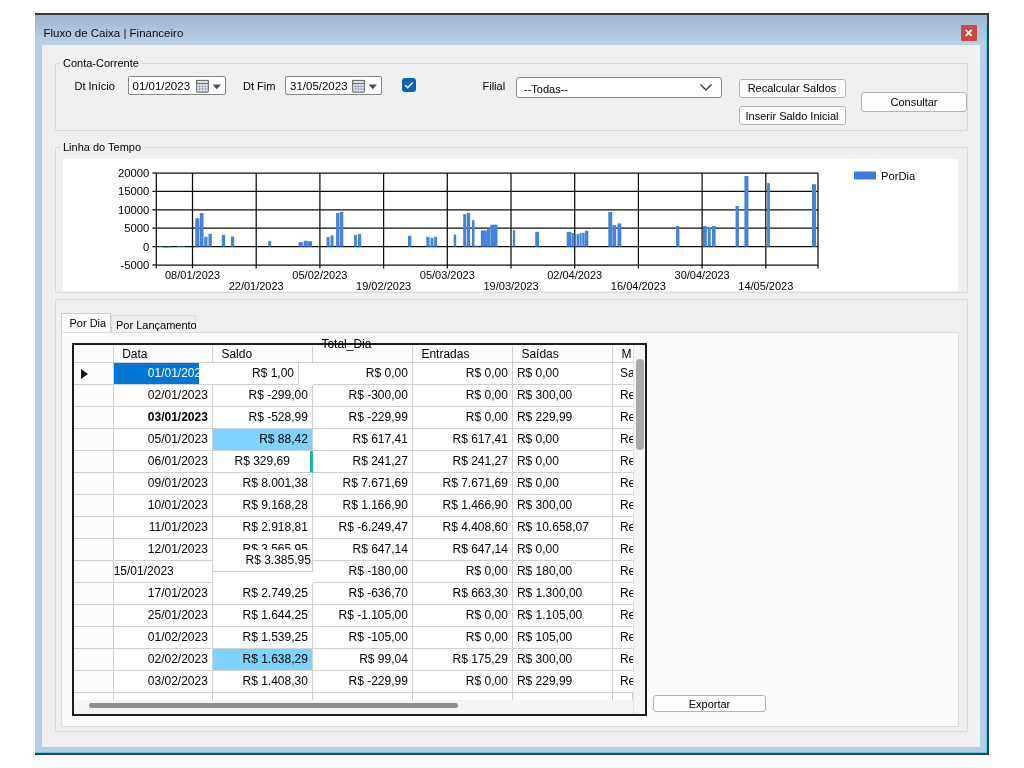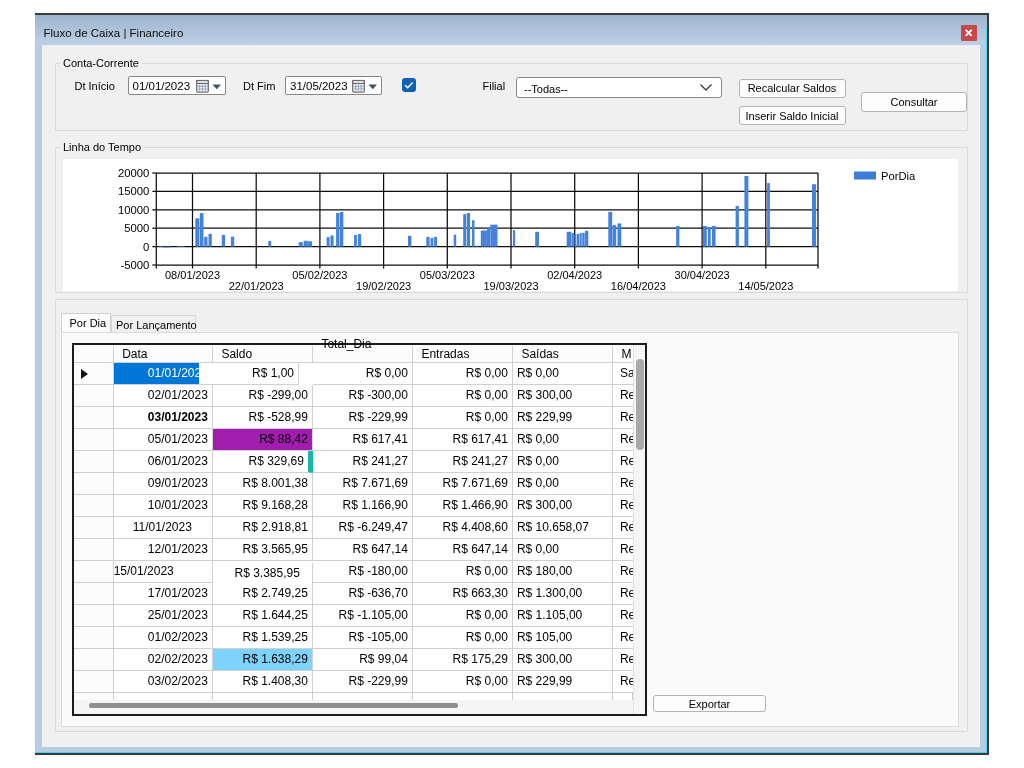--- a/index.html
+++ b/index.html
@@ -239,63 +239,63 @@
 <div style="position:absolute;left:612.9px;top:385.3px;width:20.300000000000068px;height:22.0px;background:#fff;border-bottom:1px solid #d0d0d0;box-sizing:border-box;font-size:12px;color:#000;line-height:21.0px;padding-left:7px;overflow:hidden;">Re</div>
 <div style="position:absolute;left:74.0px;top:407.3px;width:39.7px;height:22.0px;background:#fcfcfc;border-bottom:1px solid #d0d0d0;border-right:1px solid #d0d0d0;box-sizing:border-box;"></div>
 <div style="position:absolute;left:113.7px;top:407.3px;width:99.2px;height:22.0px;background:#fff;border-bottom:1px solid #d0d0d0;border-right:1px solid #d0d0d0;box-sizing:border-box;text-align:right;padding-right:4px;font-size:12px;color:#000;line-height:21.0px;font-weight:bold;">03/01/2023</div>
 <div style="position:absolute;left:212.9px;top:407.3px;width:99.99999999999997px;height:22.0px;background:#fff;border-bottom:1px solid #d0d0d0;border-right:1px solid #d0d0d0;box-sizing:border-box;text-align:right;padding-right:4px;font-size:12px;color:#000;line-height:21.0px;">R$ -528,99</div>
 <div style="position:absolute;left:312.9px;top:407.3px;width:100.0px;height:22.0px;background:#fff;border-bottom:1px solid #d0d0d0;border-right:1px solid #d0d0d0;box-sizing:border-box;text-align:right;padding-right:4px;font-size:12px;color:#000;line-height:21.0px;">R$ -229,99</div>
 <div style="position:absolute;left:412.9px;top:407.3px;width:100.0px;height:22.0px;background:#fff;border-bottom:1px solid #d0d0d0;border-right:1px solid #d0d0d0;box-sizing:border-box;text-align:right;padding-right:4px;font-size:12px;color:#000;line-height:21.0px;">R$ 0,00</div>
 <div style="position:absolute;left:512.9px;top:407.3px;width:100.0px;height:22.0px;background:#fff;border-bottom:1px solid #d0d0d0;border-right:1px solid #d0d0d0;box-sizing:border-box;text-align:left;padding-left:4px;font-size:12px;color:#000;line-height:21.0px;">R$ 229,99</div>
 <div style="position:absolute;left:612.9px;top:407.3px;width:20.300000000000068px;height:22.0px;background:#fff;border-bottom:1px solid #d0d0d0;box-sizing:border-box;font-size:12px;color:#000;line-height:21.0px;padding-left:7px;overflow:hidden;">Re</div>
 <div style="position:absolute;left:74.0px;top:429.3px;width:39.7px;height:22.0px;background:#fcfcfc;border-bottom:1px solid #d0d0d0;border-right:1px solid #d0d0d0;box-sizing:border-box;"></div>
 <div style="position:absolute;left:113.7px;top:429.3px;width:99.2px;height:22.0px;background:#fff;border-bottom:1px solid #d0d0d0;border-right:1px solid #d0d0d0;box-sizing:border-box;text-align:right;padding-right:4px;font-size:12px;color:#000;line-height:21.0px;">05/01/2023</div>
-<div style="position:absolute;left:212.9px;top:429.3px;width:99.99999999999997px;height:22.0px;background:#a21caf;border-bottom:1px solid #d0d0d0;border-right:1px solid #d0d0d0;box-sizing:border-box;text-align:right;padding-right:4px;font-size:12px;color:#000;line-height:21.0px;">R$ 88,42</div>
+<div style="position:absolute;left:212.9px;top:429.3px;width:99.99999999999997px;height:22.0px;background:#7dd3fc;border-bottom:1px solid #d0d0d0;border-right:1px solid #d0d0d0;box-sizing:border-box;text-align:right;padding-right:4px;font-size:12px;color:#000;line-height:21.0px;">R$ 88,42</div>
 <div style="position:absolute;left:312.9px;top:429.3px;width:100.0px;height:22.0px;background:#fff;border-bottom:1px solid #d0d0d0;border-right:1px solid #d0d0d0;box-sizing:border-box;text-align:right;padding-right:4px;font-size:12px;color:#000;line-height:21.0px;">R$ 617,41</div>
 <div style="position:absolute;left:412.9px;top:429.3px;width:100.0px;height:22.0px;background:#fff;border-bottom:1px solid #d0d0d0;border-right:1px solid #d0d0d0;box-sizing:border-box;text-align:right;padding-right:4px;font-size:12px;color:#000;line-height:21.0px;">R$ 617,41</div>
 <div style="position:absolute;left:512.9px;top:429.3px;width:100.0px;height:22.0px;background:#fff;border-bottom:1px solid #d0d0d0;border-right:1px solid #d0d0d0;box-sizing:border-box;text-align:left;padding-left:4px;font-size:12px;color:#000;line-height:21.0px;">R$ 0,00</div>
 <div style="position:absolute;left:612.9px;top:429.3px;width:20.300000000000068px;height:22.0px;background:#fff;border-bottom:1px solid #d0d0d0;box-sizing:border-box;font-size:12px;color:#000;line-height:21.0px;padding-left:7px;overflow:hidden;">Re</div>
 <div style="position:absolute;left:74.0px;top:451.3px;width:39.7px;height:22.0px;background:#fcfcfc;border-bottom:1px solid #d0d0d0;border-right:1px solid #d0d0d0;box-sizing:border-box;"></div>
 <div style="position:absolute;left:113.7px;top:451.3px;width:99.2px;height:22.0px;background:#fff;border-bottom:1px solid #d0d0d0;border-right:1px solid #d0d0d0;box-sizing:border-box;text-align:right;padding-right:4px;font-size:12px;color:#000;line-height:21.0px;">06/01/2023</div>
-<div style="position:absolute;left:212.9px;top:451.3px;width:99.99999999999997px;height:22.0px;background:#fff;border-bottom:1px solid #d0d0d0;border-right:5px solid #14b8a6;box-sizing:border-box;text-align:right;padding-right:4px;font-size:12px;color:#000;line-height:21.0px;">R$ 329,69</div>
+<div style="position:absolute;left:212.9px;top:451.3px;width:99.99999999999997px;height:22.0px;background:#fff;border-bottom:1px solid #d0d0d0;border-right:3px solid #14b8a6;box-sizing:border-box;text-align:right;padding-right:20px;font-size:12px;color:#000;line-height:21.0px;">R$ 329,69</div>
 <div style="position:absolute;left:312.9px;top:451.3px;width:100.0px;height:22.0px;background:#fff;border-bottom:1px solid #d0d0d0;border-right:1px solid #d0d0d0;box-sizing:border-box;text-align:right;padding-right:4px;font-size:12px;color:#000;line-height:21.0px;">R$ 241,27</div>
 <div style="position:absolute;left:412.9px;top:451.3px;width:100.0px;height:22.0px;background:#fff;border-bottom:1px solid #d0d0d0;border-right:1px solid #d0d0d0;box-sizing:border-box;text-align:right;padding-right:4px;font-size:12px;color:#000;line-height:21.0px;">R$ 241,27</div>
 <div style="position:absolute;left:512.9px;top:451.3px;width:100.0px;height:22.0px;background:#fff;border-bottom:1px solid #d0d0d0;border-right:1px solid #d0d0d0;box-sizing:border-box;text-align:left;padding-left:4px;font-size:12px;color:#000;line-height:21.0px;">R$ 0,00</div>
 <div style="position:absolute;left:612.9px;top:451.3px;width:20.300000000000068px;height:22.0px;background:#fff;border-bottom:1px solid #d0d0d0;box-sizing:border-box;font-size:12px;color:#000;line-height:21.0px;padding-left:7px;overflow:hidden;">Re</div>
 <div style="position:absolute;left:74.0px;top:473.3px;width:39.7px;height:22.0px;background:#fcfcfc;border-bottom:1px solid #d0d0d0;border-right:1px solid #d0d0d0;box-sizing:border-box;"></div>
 <div style="position:absolute;left:113.7px;top:473.3px;width:99.2px;height:22.0px;background:#fff;border-bottom:1px solid #d0d0d0;border-right:1px solid #d0d0d0;box-sizing:border-box;text-align:right;padding-right:4px;font-size:12px;color:#000;line-height:21.0px;">09/01/2023</div>
 <div style="position:absolute;left:212.9px;top:473.3px;width:99.99999999999997px;height:22.0px;background:#fff;border-bottom:1px solid #d0d0d0;border-right:1px solid #d0d0d0;box-sizing:border-box;text-align:right;padding-right:4px;font-size:12px;color:#000;line-height:21.0px;">R$ 8.001,38</div>
 <div style="position:absolute;left:312.9px;top:473.3px;width:100.0px;height:22.0px;background:#fff;border-bottom:1px solid #d0d0d0;border-right:1px solid #d0d0d0;box-sizing:border-box;text-align:right;padding-right:4px;font-size:12px;color:#000;line-height:21.0px;">R$ 7.671,69</div>
 <div style="position:absolute;left:412.9px;top:473.3px;width:100.0px;height:22.0px;background:#fff;border-bottom:1px solid #d0d0d0;border-right:1px solid #d0d0d0;box-sizing:border-box;text-align:right;padding-right:4px;font-size:12px;color:#000;line-height:21.0px;">R$ 7.671,69</div>
 <div style="position:absolute;left:512.9px;top:473.3px;width:100.0px;height:22.0px;background:#fff;border-bottom:1px solid #d0d0d0;border-right:1px solid #d0d0d0;box-sizing:border-box;text-align:left;padding-left:4px;font-size:12px;color:#000;line-height:21.0px;">R$ 0,00</div>
 <div style="position:absolute;left:612.9px;top:473.3px;width:20.300000000000068px;height:22.0px;background:#fff;border-bottom:1px solid #d0d0d0;box-sizing:border-box;font-size:12px;color:#000;line-height:21.0px;padding-left:7px;overflow:hidden;">Re</div>
 <div style="position:absolute;left:74.0px;top:495.3px;width:39.7px;height:22.0px;background:#fcfcfc;border-bottom:1px solid #d0d0d0;border-right:1px solid #d0d0d0;box-sizing:border-box;"></div>
 <div style="position:absolute;left:113.7px;top:495.3px;width:99.2px;height:22.0px;background:#fff;border-bottom:1px solid #d0d0d0;border-right:1px solid #d0d0d0;box-sizing:border-box;text-align:right;padding-right:4px;font-size:12px;color:#000;line-height:21.0px;">10/01/2023</div>
 <div style="position:absolute;left:212.9px;top:495.3px;width:99.99999999999997px;height:22.0px;background:#fff;border-bottom:1px solid #d0d0d0;border-right:1px solid #d0d0d0;box-sizing:border-box;text-align:right;padding-right:4px;font-size:12px;color:#000;line-height:21.0px;">R$ 9.168,28</div>
 <div style="position:absolute;left:312.9px;top:495.3px;width:100.0px;height:22.0px;background:#fff;border-bottom:1px solid #d0d0d0;border-right:1px solid #d0d0d0;box-sizing:border-box;text-align:right;padding-right:4px;font-size:12px;color:#000;line-height:21.0px;">R$ 1.166,90</div>
 <div style="position:absolute;left:412.9px;top:495.3px;width:100.0px;height:22.0px;background:#fff;border-bottom:1px solid #d0d0d0;border-right:1px solid #d0d0d0;box-sizing:border-box;text-align:right;padding-right:4px;font-size:12px;color:#000;line-height:21.0px;">R$ 1.466,90</div>
 <div style="position:absolute;left:512.9px;top:495.3px;width:100.0px;height:22.0px;background:#fff;border-bottom:1px solid #d0d0d0;border-right:1px solid #d0d0d0;box-sizing:border-box;text-align:left;padding-left:4px;font-size:12px;color:#000;line-height:21.0px;">R$ 300,00</div>
 <div style="position:absolute;left:612.9px;top:495.3px;width:20.300000000000068px;height:22.0px;background:#fff;border-bottom:1px solid #d0d0d0;box-sizing:border-box;font-size:12px;color:#000;line-height:21.0px;padding-left:7px;overflow:hidden;">Re</div>
 <div style="position:absolute;left:74.0px;top:517.3px;width:39.7px;height:22.0px;background:#fcfcfc;border-bottom:1px solid #d0d0d0;border-right:1px solid #d0d0d0;box-sizing:border-box;"></div>
-<div style="position:absolute;left:113.7px;top:517.3px;width:99.2px;height:22.0px;background:#fff;border-bottom:1px solid #d0d0d0;border-right:1px solid #d0d0d0;box-sizing:border-box;text-align:right;padding-right:20px;font-size:12px;color:#000;line-height:21.0px;">11/01/2023</div>
+<div style="position:absolute;left:113.7px;top:517.3px;width:99.2px;height:22.0px;background:#fff;border-bottom:1px solid #d0d0d0;border-right:1px solid #d0d0d0;box-sizing:border-box;text-align:right;padding-right:4px;font-size:12px;color:#000;line-height:21.0px;">11/01/2023</div>
 <div style="position:absolute;left:212.9px;top:517.3px;width:99.99999999999997px;height:22.0px;background:#fff;border-bottom:1px solid #d0d0d0;border-right:1px solid #d0d0d0;box-sizing:border-box;text-align:right;padding-right:4px;font-size:12px;color:#000;line-height:21.0px;">R$ 2.918,81</div>
 <div style="position:absolute;left:312.9px;top:517.3px;width:100.0px;height:22.0px;background:#fff;border-bottom:1px solid #d0d0d0;border-right:1px solid #d0d0d0;box-sizing:border-box;text-align:right;padding-right:4px;font-size:12px;color:#000;line-height:21.0px;">R$ -6.249,47</div>
 <div style="position:absolute;left:412.9px;top:517.3px;width:100.0px;height:22.0px;background:#fff;border-bottom:1px solid #d0d0d0;border-right:1px solid #d0d0d0;box-sizing:border-box;text-align:right;padding-right:4px;font-size:12px;color:#000;line-height:21.0px;">R$ 4.408,60</div>
 <div style="position:absolute;left:512.9px;top:517.3px;width:100.0px;height:22.0px;background:#fff;border-bottom:1px solid #d0d0d0;border-right:1px solid #d0d0d0;box-sizing:border-box;text-align:left;padding-left:4px;font-size:12px;color:#000;line-height:21.0px;">R$ 10.658,07</div>
 <div style="position:absolute;left:612.9px;top:517.3px;width:20.300000000000068px;height:22.0px;background:#fff;border-bottom:1px solid #d0d0d0;box-sizing:border-box;font-size:12px;color:#000;line-height:21.0px;padding-left:7px;overflow:hidden;">Re</div>
 <div style="position:absolute;left:74.0px;top:539.3px;width:39.7px;height:22.0px;background:#fcfcfc;border-bottom:1px solid #d0d0d0;border-right:1px solid #d0d0d0;box-sizing:border-box;"></div>
 <div style="position:absolute;left:113.7px;top:539.3px;width:99.2px;height:22.0px;background:#fff;border-bottom:1px solid #d0d0d0;border-right:1px solid #d0d0d0;box-sizing:border-box;text-align:right;padding-right:4px;font-size:12px;color:#000;line-height:21.0px;">12/01/2023</div>
 <div style="position:absolute;left:212.9px;top:539.3px;width:99.99999999999997px;height:22.0px;background:#fff;border-bottom:1px solid #d0d0d0;border-right:1px solid #d0d0d0;box-sizing:border-box;text-align:right;padding-right:4px;font-size:12px;color:#000;line-height:21.0px;">R$ 3.565,95</div>
 <div style="position:absolute;left:312.9px;top:539.3px;width:100.0px;height:22.0px;background:#fff;border-bottom:1px solid #d0d0d0;border-right:1px solid #d0d0d0;box-sizing:border-box;text-align:right;padding-right:4px;font-size:12px;color:#000;line-height:21.0px;">R$ 647,14</div>
 <div style="position:absolute;left:412.9px;top:539.3px;width:100.0px;height:22.0px;background:#fff;border-bottom:1px solid #d0d0d0;border-right:1px solid #d0d0d0;box-sizing:border-box;text-align:right;padding-right:4px;font-size:12px;color:#000;line-height:21.0px;">R$ 647,14</div>
 <div style="position:absolute;left:512.9px;top:539.3px;width:100.0px;height:22.0px;background:#fff;border-bottom:1px solid #d0d0d0;border-right:1px solid #d0d0d0;box-sizing:border-box;text-align:left;padding-left:4px;font-size:12px;color:#000;line-height:21.0px;">R$ 0,00</div>
 <div style="position:absolute;left:612.9px;top:539.3px;width:20.300000000000068px;height:22.0px;background:#fff;border-bottom:1px solid #d0d0d0;box-sizing:border-box;font-size:12px;color:#000;line-height:21.0px;padding-left:7px;overflow:hidden;">Re</div>
 <div style="position:absolute;left:74.0px;top:561.3px;width:39.7px;height:22.0px;background:#fcfcfc;border-bottom:1px solid #d0d0d0;border-right:1px solid #d0d0d0;box-sizing:border-box;"></div>
 <div style="position:absolute;left:113.7px;top:561.3px;width:99.2px;height:22.0px;background:#fff;border-bottom:1px solid #d0d0d0;border-right:1px solid #d0d0d0;box-sizing:border-box;text-align:left;padding-right:4px;font-size:12px;color:#000;line-height:21.0px;">15/01/2023</div>
-<div style="position:absolute;left:212.9px;top:563px;width:99.99999999999997px;height:22.0px;background:#fff;border-bottom:1px solid #d0d0d0;border-right:1px solid #d0d0d0;box-sizing:border-box;text-align:right;padding-right:12px;font-size:12px;color:#000;line-height:21.0px;">R$ 3.385,95</div>
+<div style="position:absolute;left:212.9px;top:550px;width:99.99999999999997px;height:22.0px;background:#fff;border-bottom:1px solid #d0d0d0;border-right:1px solid #d0d0d0;box-sizing:border-box;text-align:right;padding-right:1px;font-size:12px;color:#000;line-height:21.0px;">R$ 3.385,95</div>
 <div style="position:absolute;left:312.9px;top:561.3px;width:100.0px;height:22.0px;background:#fff;border-bottom:1px solid #d0d0d0;border-right:1px solid #d0d0d0;box-sizing:border-box;text-align:right;padding-right:4px;font-size:12px;color:#000;line-height:21.0px;">R$ -180,00</div>
 <div style="position:absolute;left:412.9px;top:561.3px;width:100.0px;height:22.0px;background:#fff;border-bottom:1px solid #d0d0d0;border-right:1px solid #d0d0d0;box-sizing:border-box;text-align:right;padding-right:4px;font-size:12px;color:#000;line-height:21.0px;">R$ 0,00</div>
 <div style="position:absolute;left:512.9px;top:561.3px;width:100.0px;height:22.0px;background:#fff;border-bottom:1px solid #d0d0d0;border-right:1px solid #d0d0d0;box-sizing:border-box;text-align:left;padding-left:4px;font-size:12px;color:#000;line-height:21.0px;">R$ 180,00</div>
 <div style="position:absolute;left:612.9px;top:561.3px;width:20.300000000000068px;height:22.0px;background:#fff;border-bottom:1px solid #d0d0d0;box-sizing:border-box;font-size:12px;color:#000;line-height:21.0px;padding-left:7px;overflow:hidden;">Re</div>
 <div style="position:absolute;left:74.0px;top:583.3px;width:39.7px;height:22.0px;background:#fcfcfc;border-bottom:1px solid #d0d0d0;border-right:1px solid #d0d0d0;box-sizing:border-box;"></div>
 <div style="position:absolute;left:113.7px;top:583.3px;width:99.2px;height:22.0px;background:#fff;border-bottom:1px solid #d0d0d0;border-right:1px solid #d0d0d0;box-sizing:border-box;text-align:right;padding-right:4px;font-size:12px;color:#000;line-height:21.0px;">17/01/2023</div>
 <div style="position:absolute;left:212.9px;top:583.3px;width:99.99999999999997px;height:22.0px;background:#fff;border-bottom:1px solid #d0d0d0;border-right:1px solid #d0d0d0;box-sizing:border-box;text-align:right;padding-right:4px;font-size:12px;color:#000;line-height:21.0px;">R$ 2.749,25</div>
 <div style="position:absolute;left:312.9px;top:583.3px;width:100.0px;height:22.0px;background:#fff;border-bottom:1px solid #d0d0d0;border-right:1px solid #d0d0d0;box-sizing:border-box;text-align:right;padding-right:4px;font-size:12px;color:#000;line-height:21.0px;">R$ -636,70</div>
 <div style="position:absolute;left:412.9px;top:583.3px;width:100.0px;height:22.0px;background:#fff;border-bottom:1px solid #d0d0d0;border-right:1px solid #d0d0d0;box-sizing:border-box;text-align:right;padding-right:4px;font-size:12px;color:#000;line-height:21.0px;">R$ 663,30</div>
 <div style="position:absolute;left:512.9px;top:583.3px;width:100.0px;height:22.0px;background:#fff;border-bottom:1px solid #d0d0d0;border-right:1px solid #d0d0d0;box-sizing:border-box;text-align:left;padding-left:4px;font-size:12px;color:#000;line-height:21.0px;">R$ 1.300,00</div>

